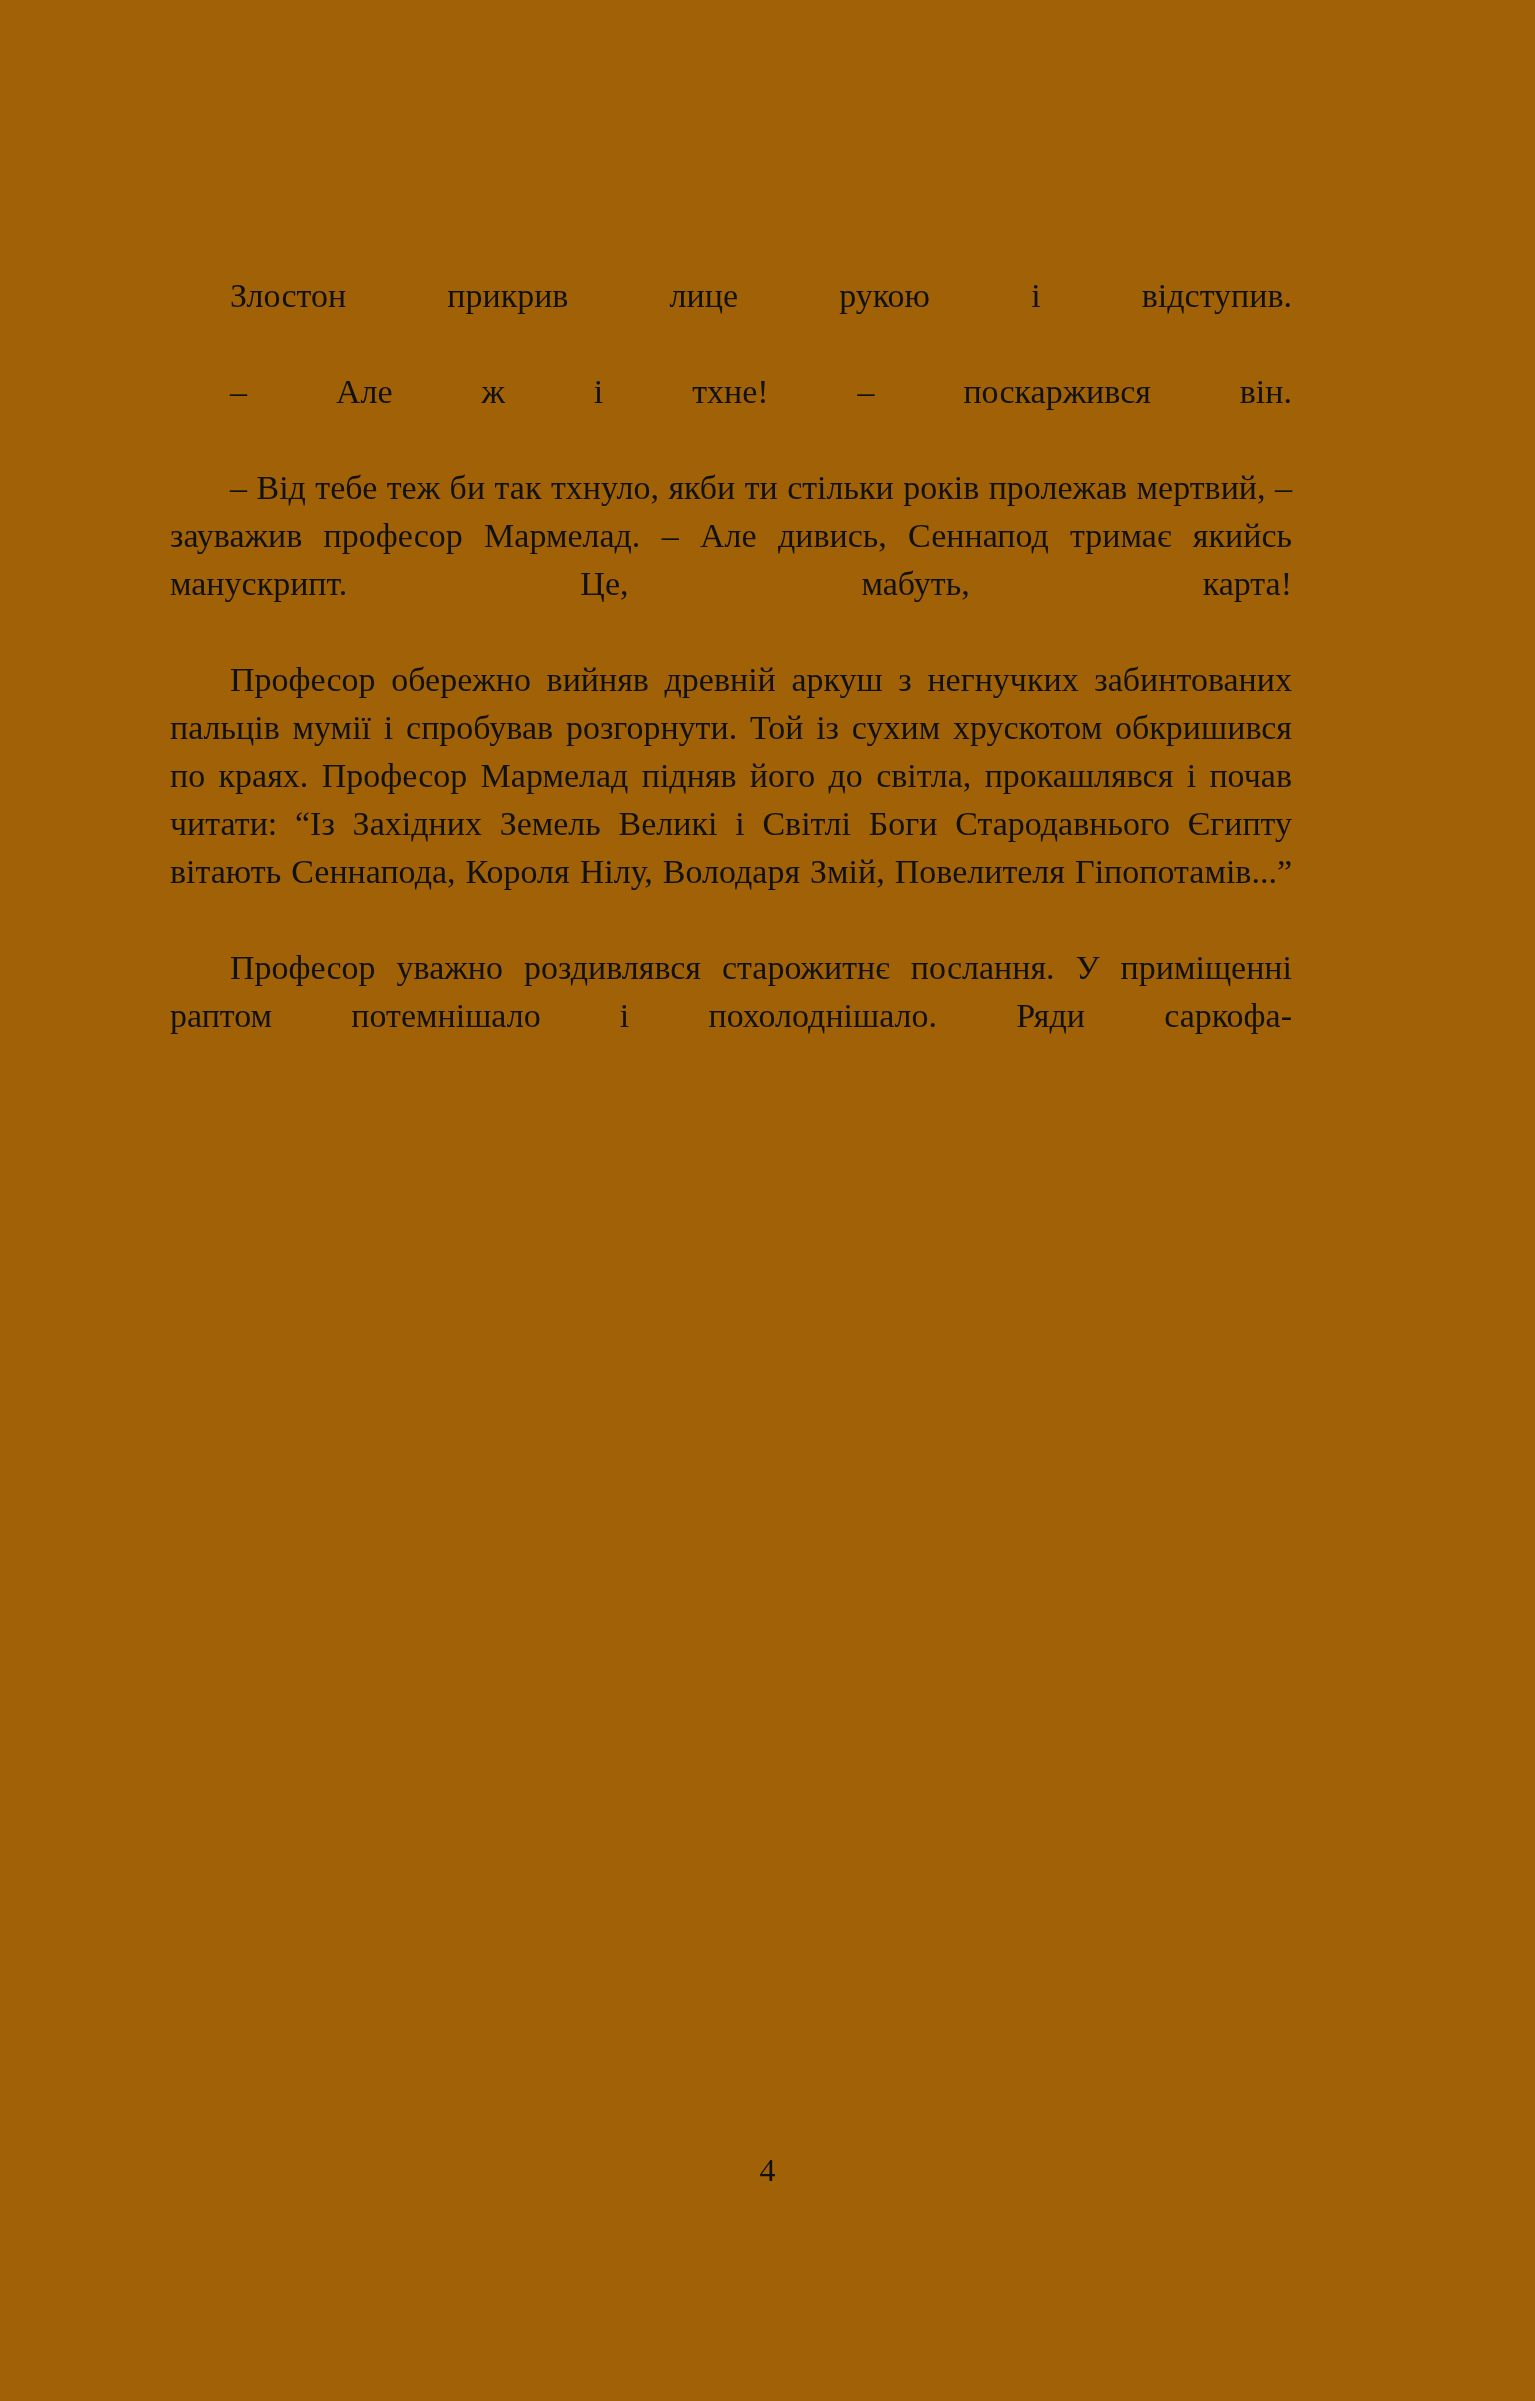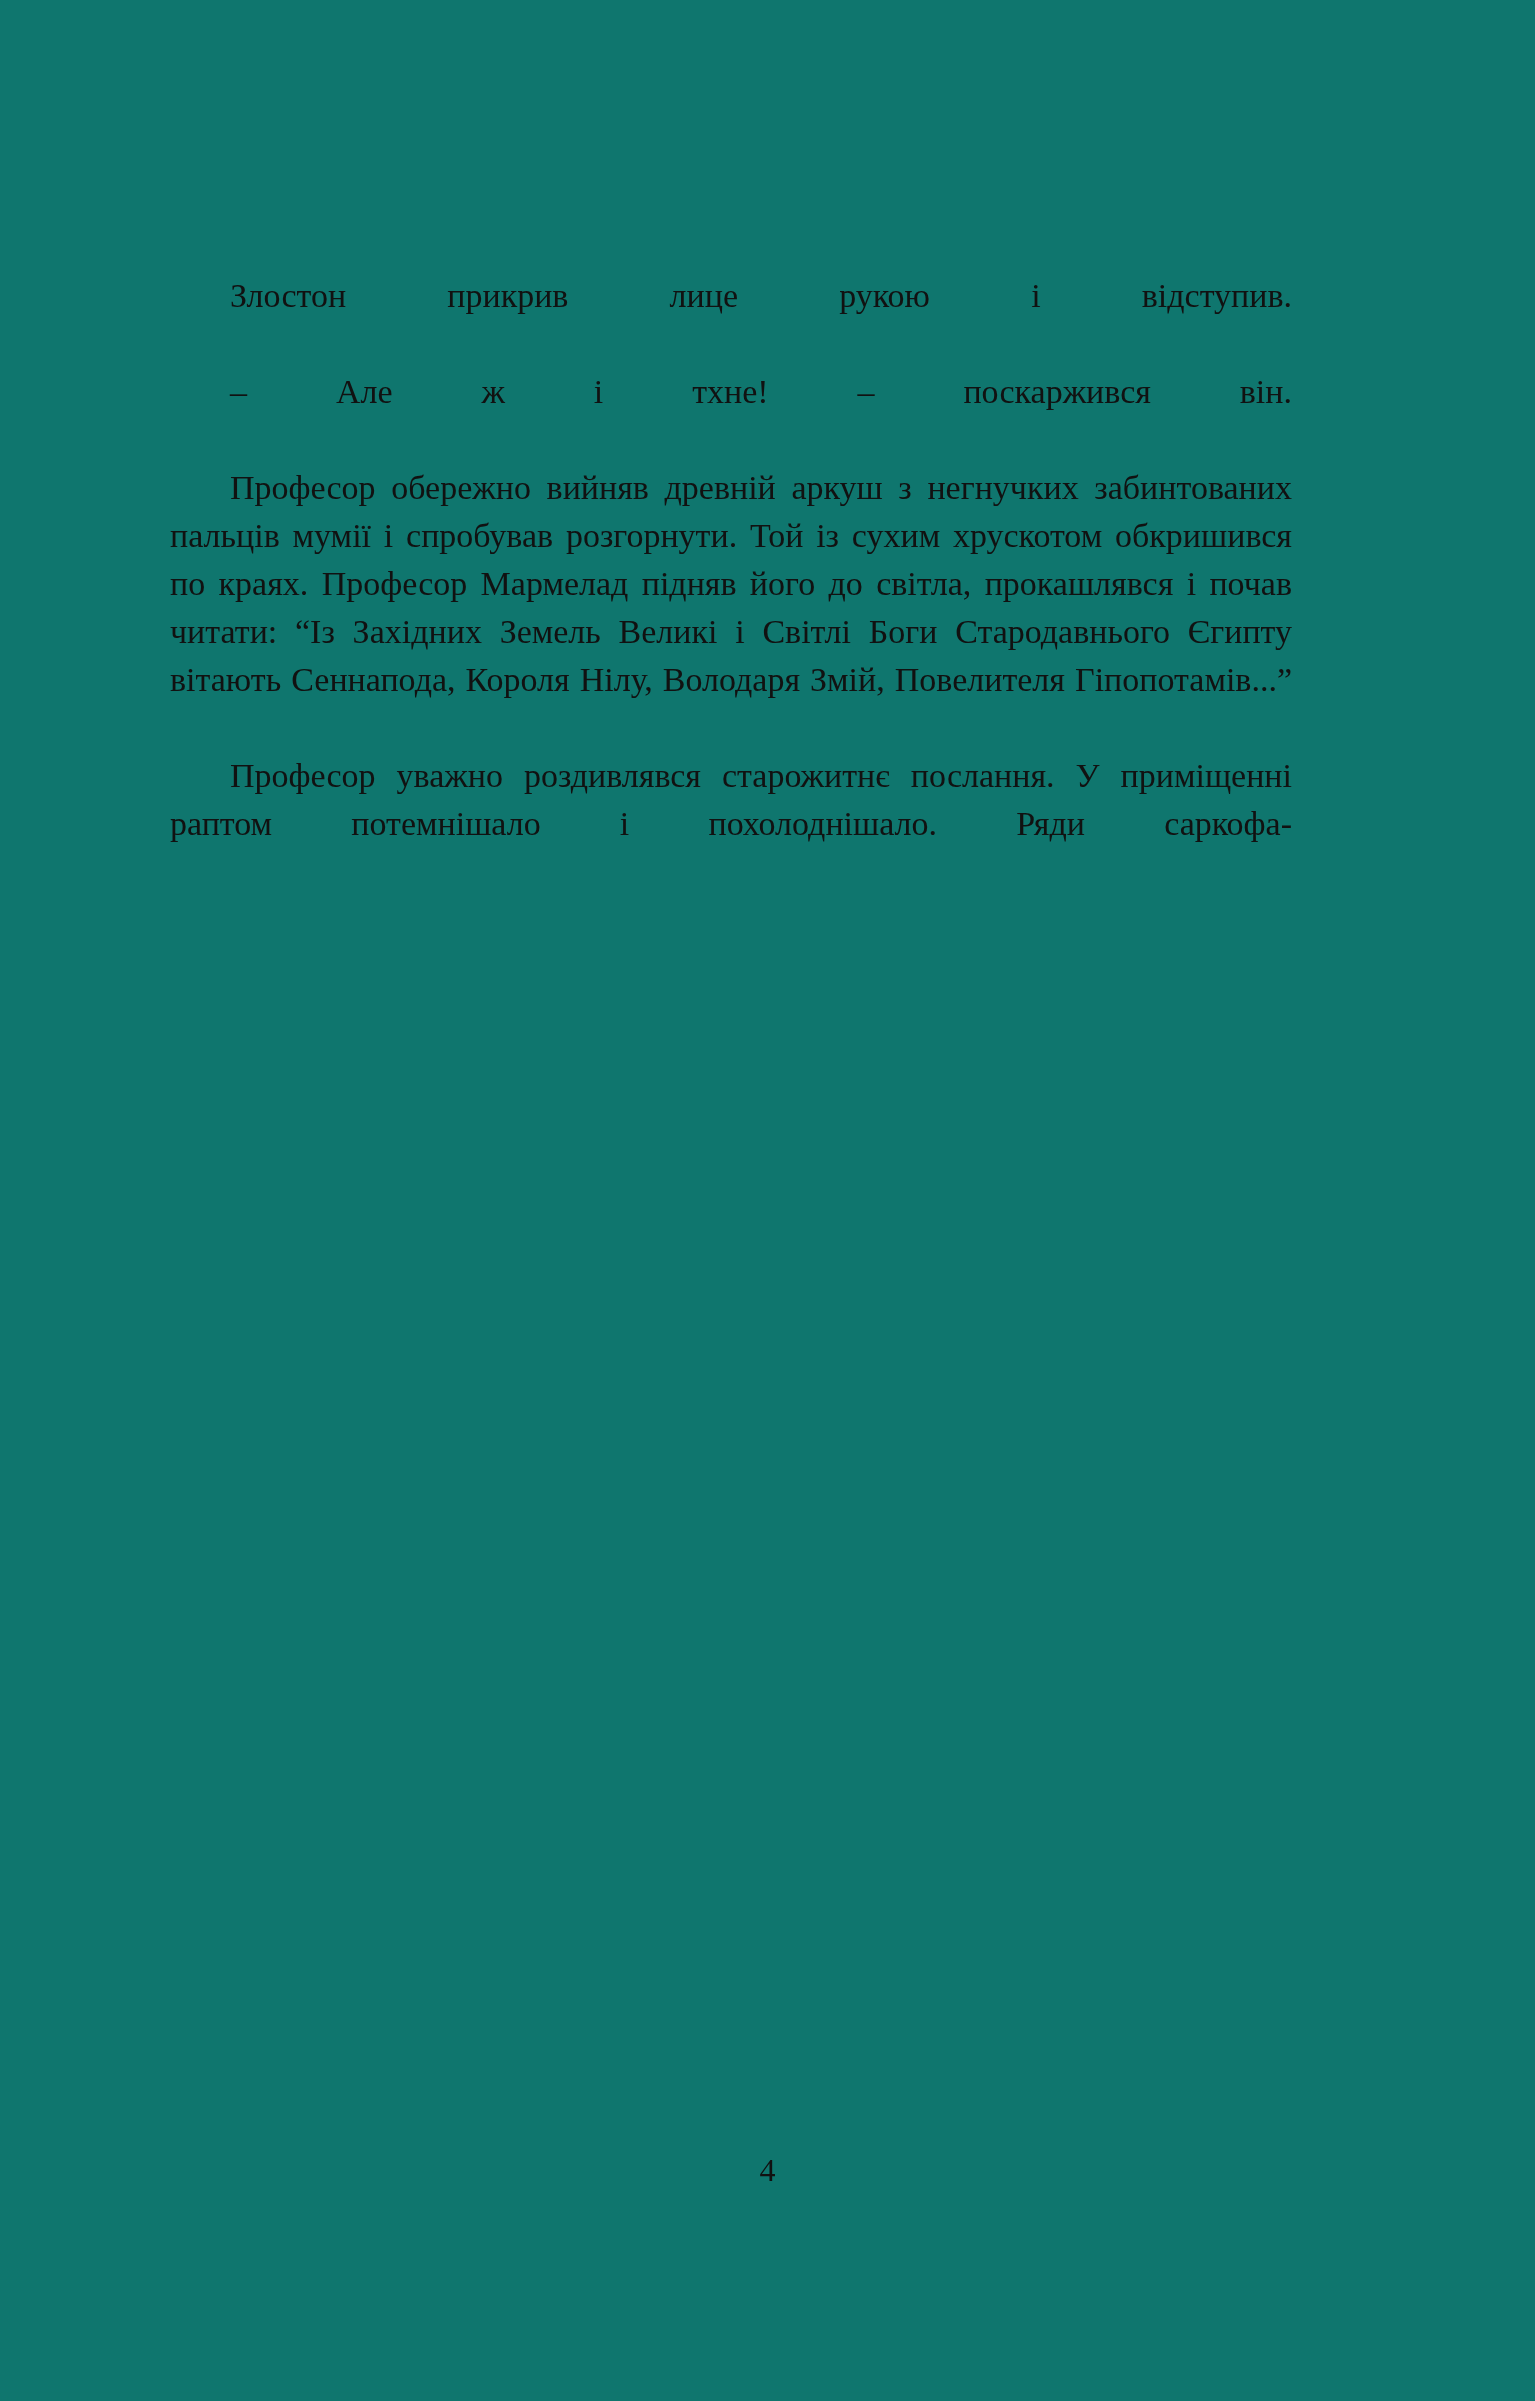--- a/index.html
+++ b/index.html
@@ -6,21 +6,21 @@
   html, body {
     margin: 0;
     padding: 0;
     background: #ffffff;
   }
 
   .page {
     position: relative;
     width: 1535px;
     height: 2401px;
-    background: #0f766e;
+    background: #a16207;
     overflow: hidden;
     box-sizing: border-box;
   }
 
   .text-column {
     position: absolute;
     left: 170px;
     top: 272px;
     width: 1122px;
     font-family: "Liberation Serif", "DejaVu Serif", serif;
@@ -62,20 +62,21 @@
   }
 </style>
 </head>
 <body>
 
 <div class="page">
 
   <div class="text-column">
     <p class="para">Злостон прикрив лице рукою і відступив.</p>
     <p class="para">– Але ж і тхне! – поскаржився він.</p>
+    <p class="para">– Від тебе теж би так тхнуло, якби ти стільки років пролежав мертвий, – зауважив професор Мармелад. – Але дивись, Сеннапод тримає якийсь манускрипт. Це, мабуть, карта!</p>
     <p class="para">Професор обережно вийняв древній аркуш з негнучких забинтованих пальців мумії і спробував розгорнути. Той із сухим хрускотом обкришився по краях. Професор Мармелад підняв його до світла, прокашлявся і почав читати: “Із Західних Земель Великі і Світлі Боги Стародавнього Єгипту вітають Сеннапода, Короля Нілу, Володаря Змій, Повелителя Гіпопотамів...”</p>
     <p class="para">Професор уважно роздивлявся старожитнє послання. У приміщенні раптом потемнішало і похолоднішало. Ряди саркофа-</p>
   </div>
 
   <div class="page-number">4</div>
 
 </div>
 
 
 </body></html>

